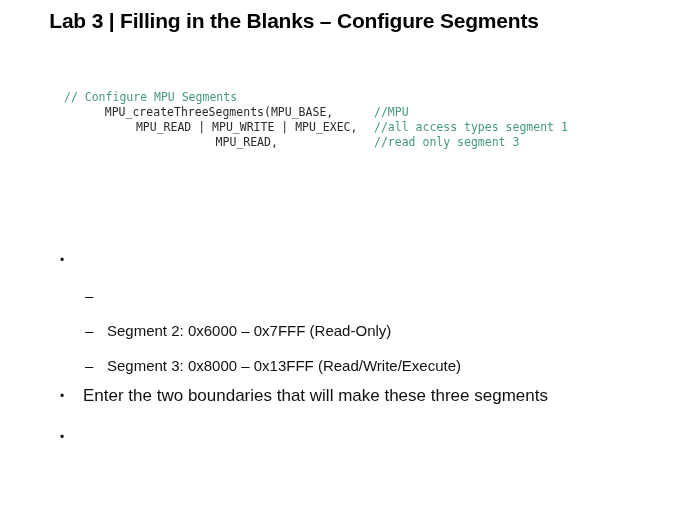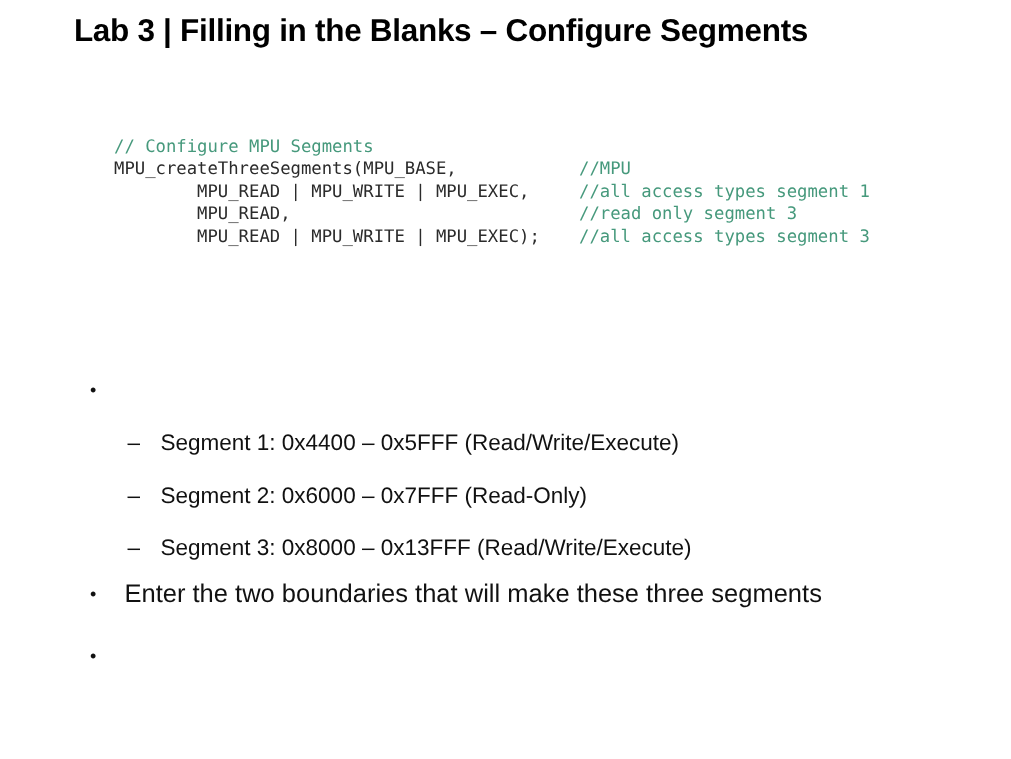--- a/index.html
+++ b/index.html
@@ -17,34 +17,35 @@
     left: 0;
     right: 0;
     text-align: center;
     font-size: 21px;
     font-weight: bold;
     letter-spacing: -0.2px;
     color: #000000;
   }
   .code {
     position: absolute;
-    left: 76px;
+    left: 64px;
     top: 90px;
     font-family: "DejaVu Sans Mono", monospace;
     font-size: 11.5px;
     line-height: 15px;
     color: #2b2b2b;
   }
   .code-line { white-space: pre; }
   .c-code {
     display: inline-block;
     width: 310px;
     white-space: pre;
     vertical-align: top;
     color: #2b2b2b;
+    text-align: center;
   }
   .c-comment {
     white-space: pre;
     color: #46997C;
   }
   .row {
     position: absolute;
     display: flex;
     align-items: flex-start;
     color: #111111;
@@ -67,30 +68,28 @@
 
 <div class="slide">
 
   <div class="title">Lab 3 | Filling in the Blanks – Configure Segments</div>
 
   <div class="code">
     <div class="code-line"><span class="c-comment">// Configure MPU Segments</span></div>
     <div class="code-line"><span class="c-code">MPU_createThreeSegments(MPU_BASE,</span><span class="c-comment">//MPU</span></div>
     <div class="code-line"><span class="c-code">        MPU_READ | MPU_WRITE | MPU_EXEC,</span><span class="c-comment">//all access types segment 1</span></div>
     <div class="code-line"><span class="c-code">        MPU_READ,</span><span class="c-comment">//read only segment 3</span></div>
-    <div class="code-line"><span class="c-code">        MPU_READ | MPU_WRITE | MPU_EXEC);</span><span class="c-comment">//all access types segment 3</span></div>
   </div>
 
   <div class="row l1 r1">
     <span class="marker">•</span>
   </div>
 
   <div class="row l2 r2">
     <span class="marker">–</span>
-    <span class="text">Segment 1: 0x4400 – 0x5FFF (Read/Write/Execute)</span>
   </div>
 
   <div class="row l2 r3">
     <span class="marker">–</span>
     <span class="text">Segment 2: 0x6000 – 0x7FFF (Read-Only)</span>
   </div>
 
   <div class="row l2 r4">
     <span class="marker">–</span>
     <span class="text">Segment 3: 0x8000 – 0x13FFF (Read/Write/Execute)</span>

